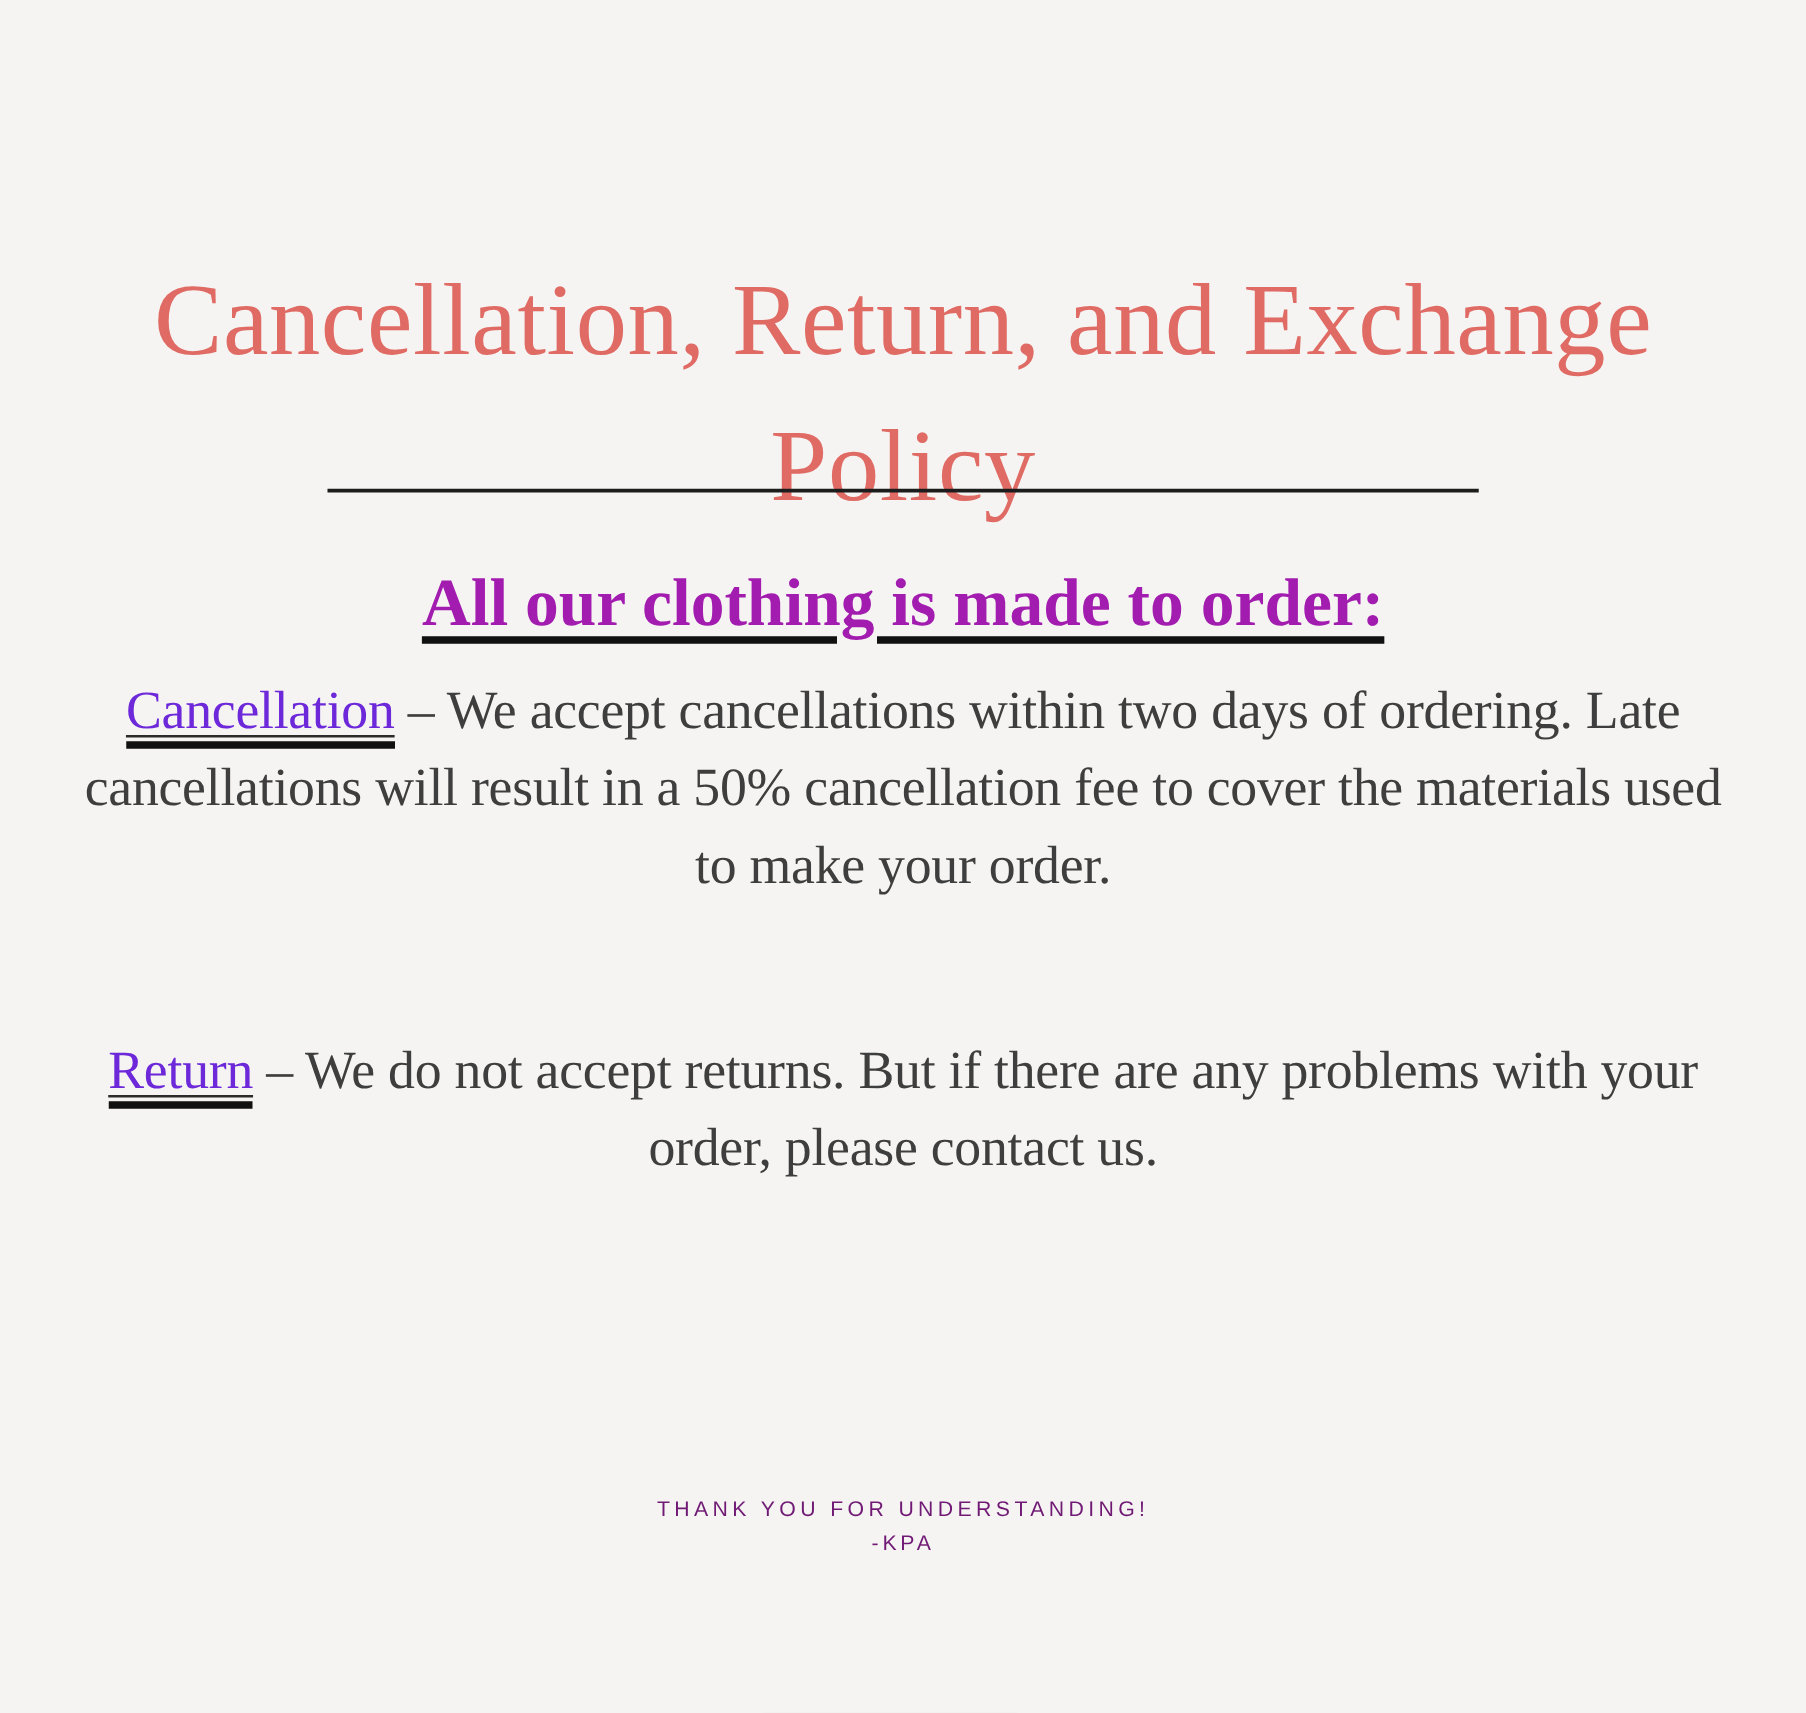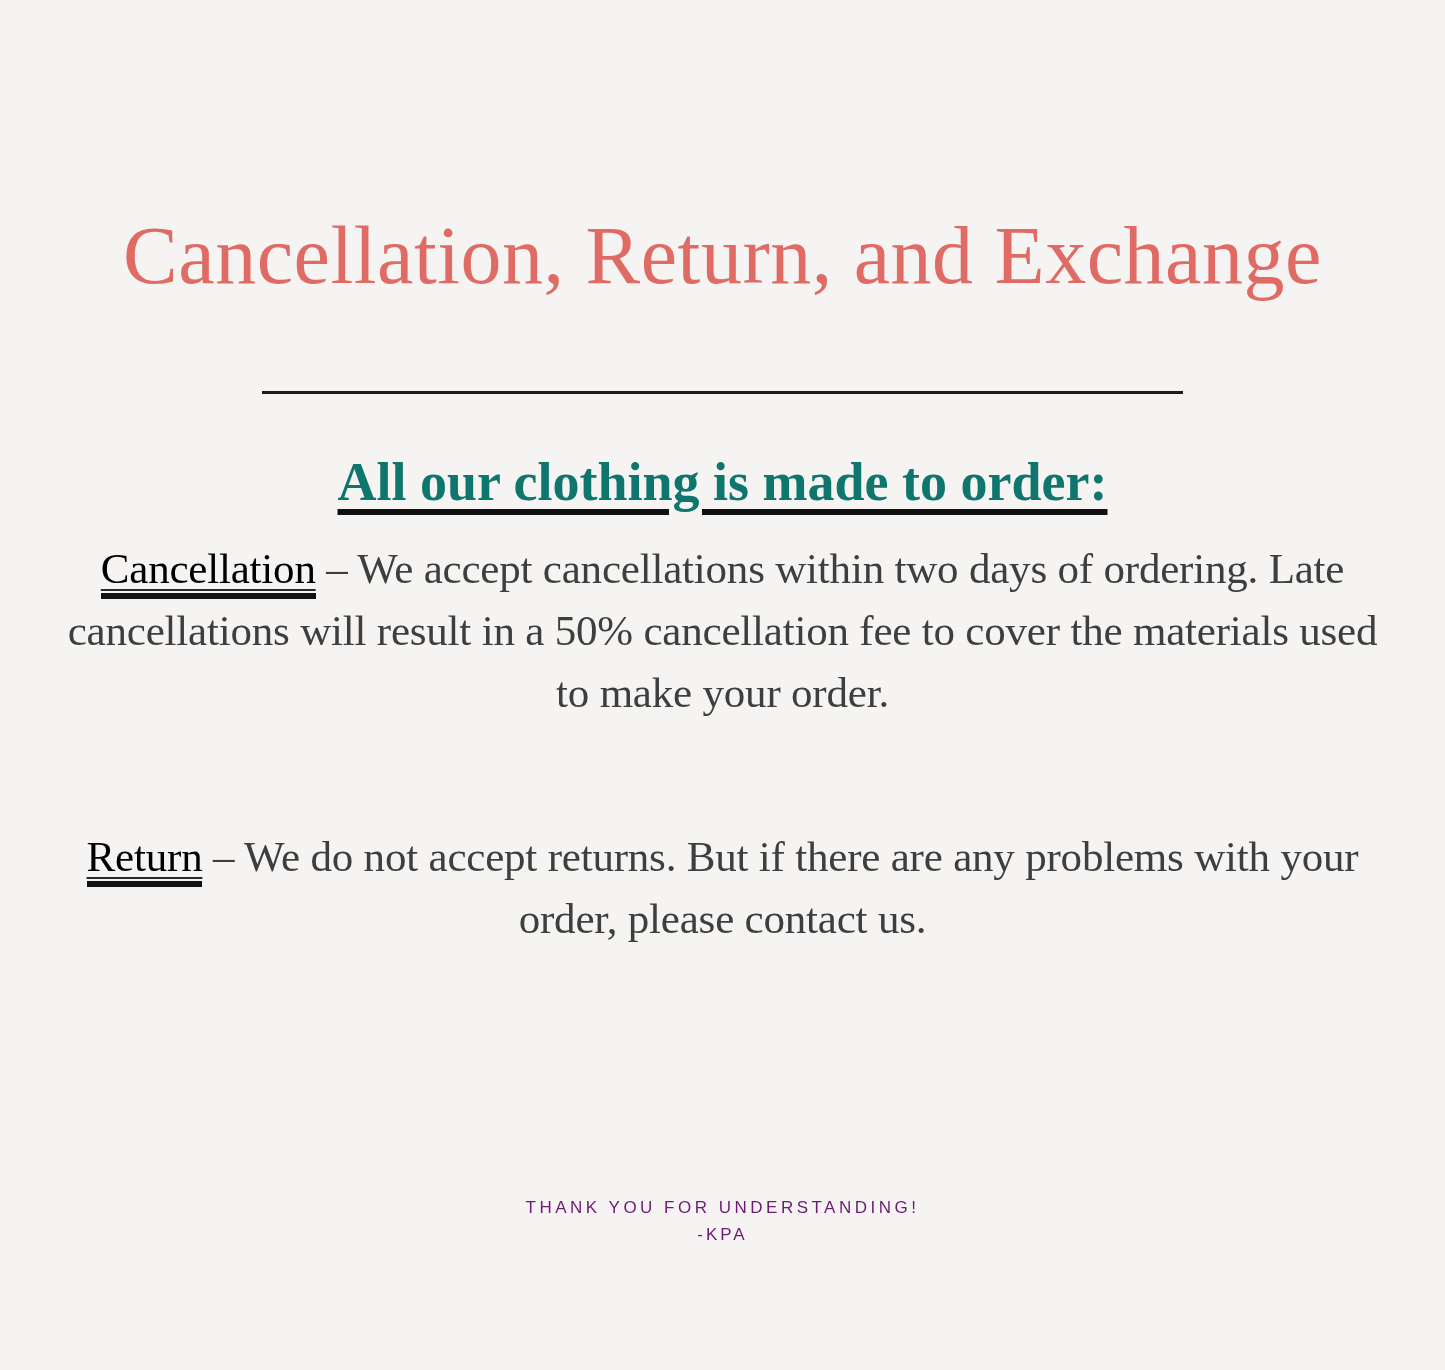--- a/index.html
+++ b/index.html
@@ -49,21 +49,21 @@
 
   
   .subtitle {
     position: absolute;
     top: 402px;
     left: 0;
     right: 0;
     text-align: center;
     font-size: 54px;
     line-height: 70px;
-    color: #0f766e;
+    color: #a21caf;
   }
   .subtitle .underlined {
     text-decoration: underline;
     text-decoration-thickness: 6px;
     text-underline-offset: 9px;
     text-decoration-color: var(--ink, #111);
     text-decoration-skip-ink: auto;
   }
 
   
@@ -74,21 +74,21 @@
     margin: 0;
     text-align: center;
     font-size: 43px;
     line-height: 62px;
     color: var(--body-text, #3e3e3e);
     letter-spacing: -0.2px;
   }
   .policy .term {
     display: inline-block;
     line-height: 1;
-    color: #000000;
+    color: #6d28d9;
     text-decoration: underline;
     text-decoration-thickness: 2px;
     text-underline-offset: 6px;
     text-decoration-color: #2a2a2a;
     border-bottom: 6px solid var(--ink, #111);
     padding-bottom: 3px;
   }
   .policy-cancellation { top: 538px; }
   .policy-return       { top: 786px; margin-top: 40px; }
   .policy-exchange     { top: 974px; }
@@ -115,20 +115,21 @@
     font-weight: 500;
   }
 </style>
 </head>
 <body>
 
 <div class="page">
 
   <h1 class="title">
     <div class="title-line">Cancellation, Return, and Exchange</div>
+    <div class="title-line">Policy</div>
   </h1>
 
   <div class="divider"></div>
 
   <h2 class="subtitle">
     <span class="underlined">All our clothing is made to order:</span>
   </h2>
 
   <p class="policy policy-cancellation">
     <span class="term">Cancellation</span>

